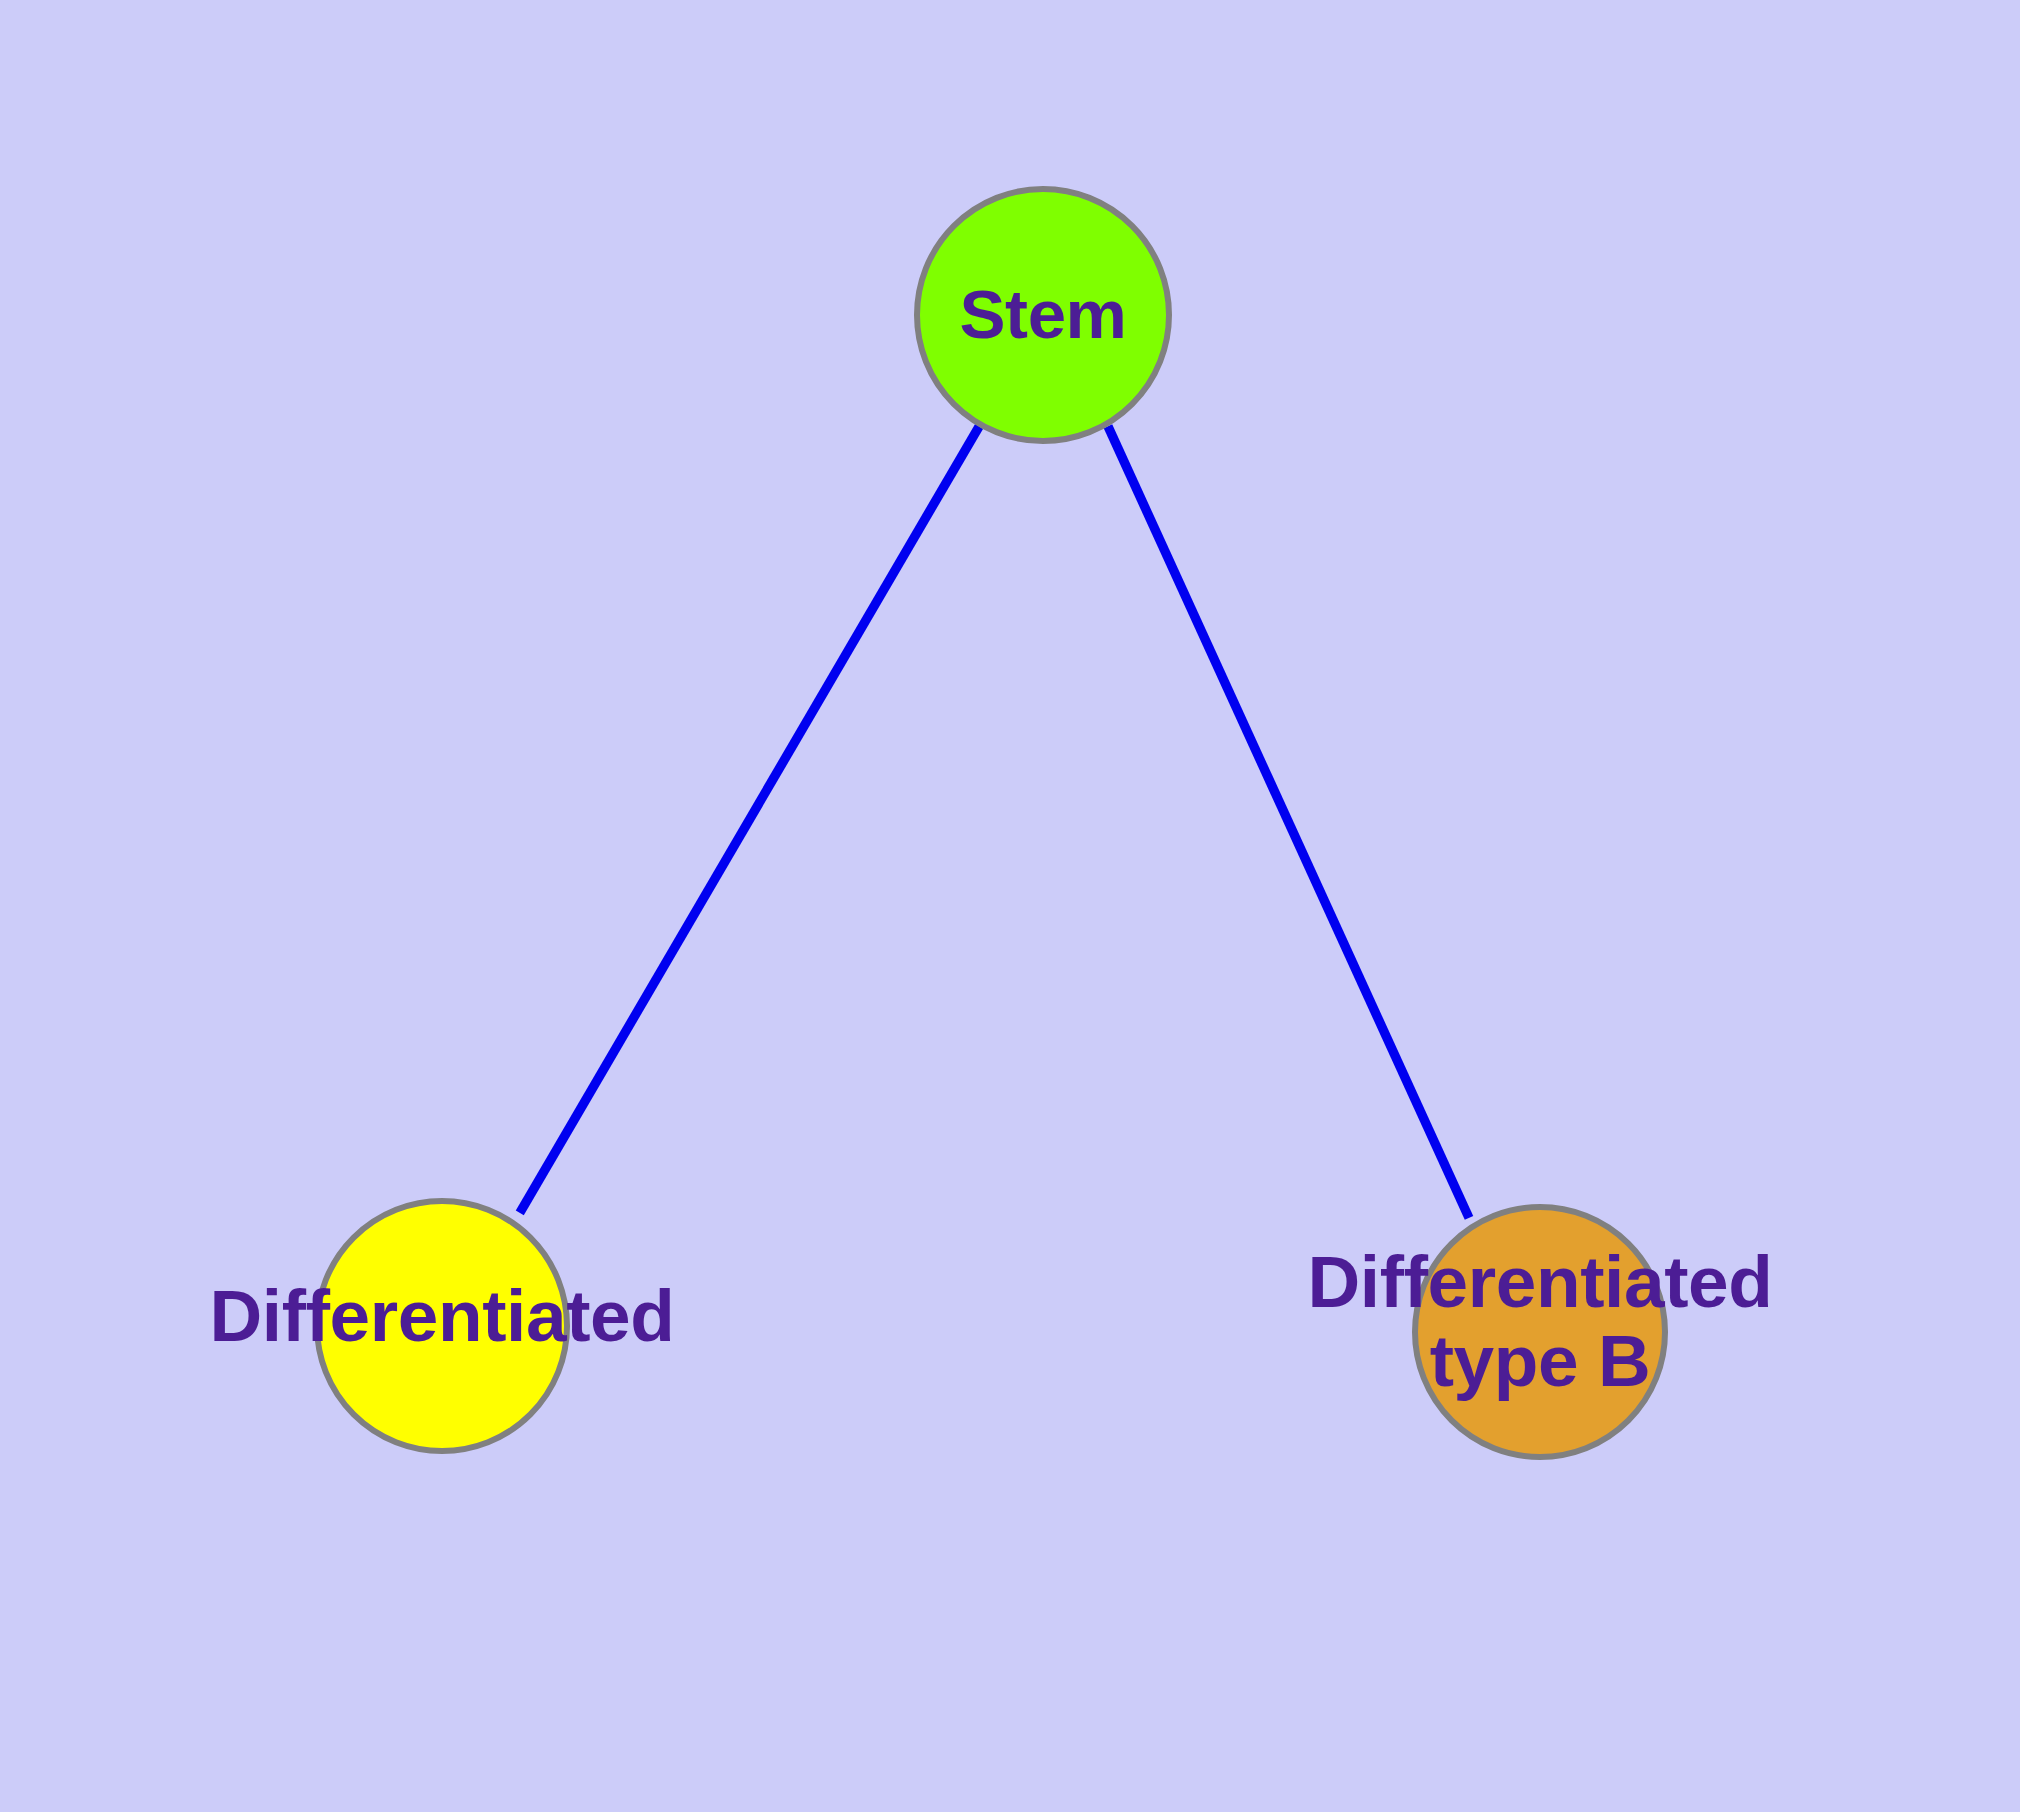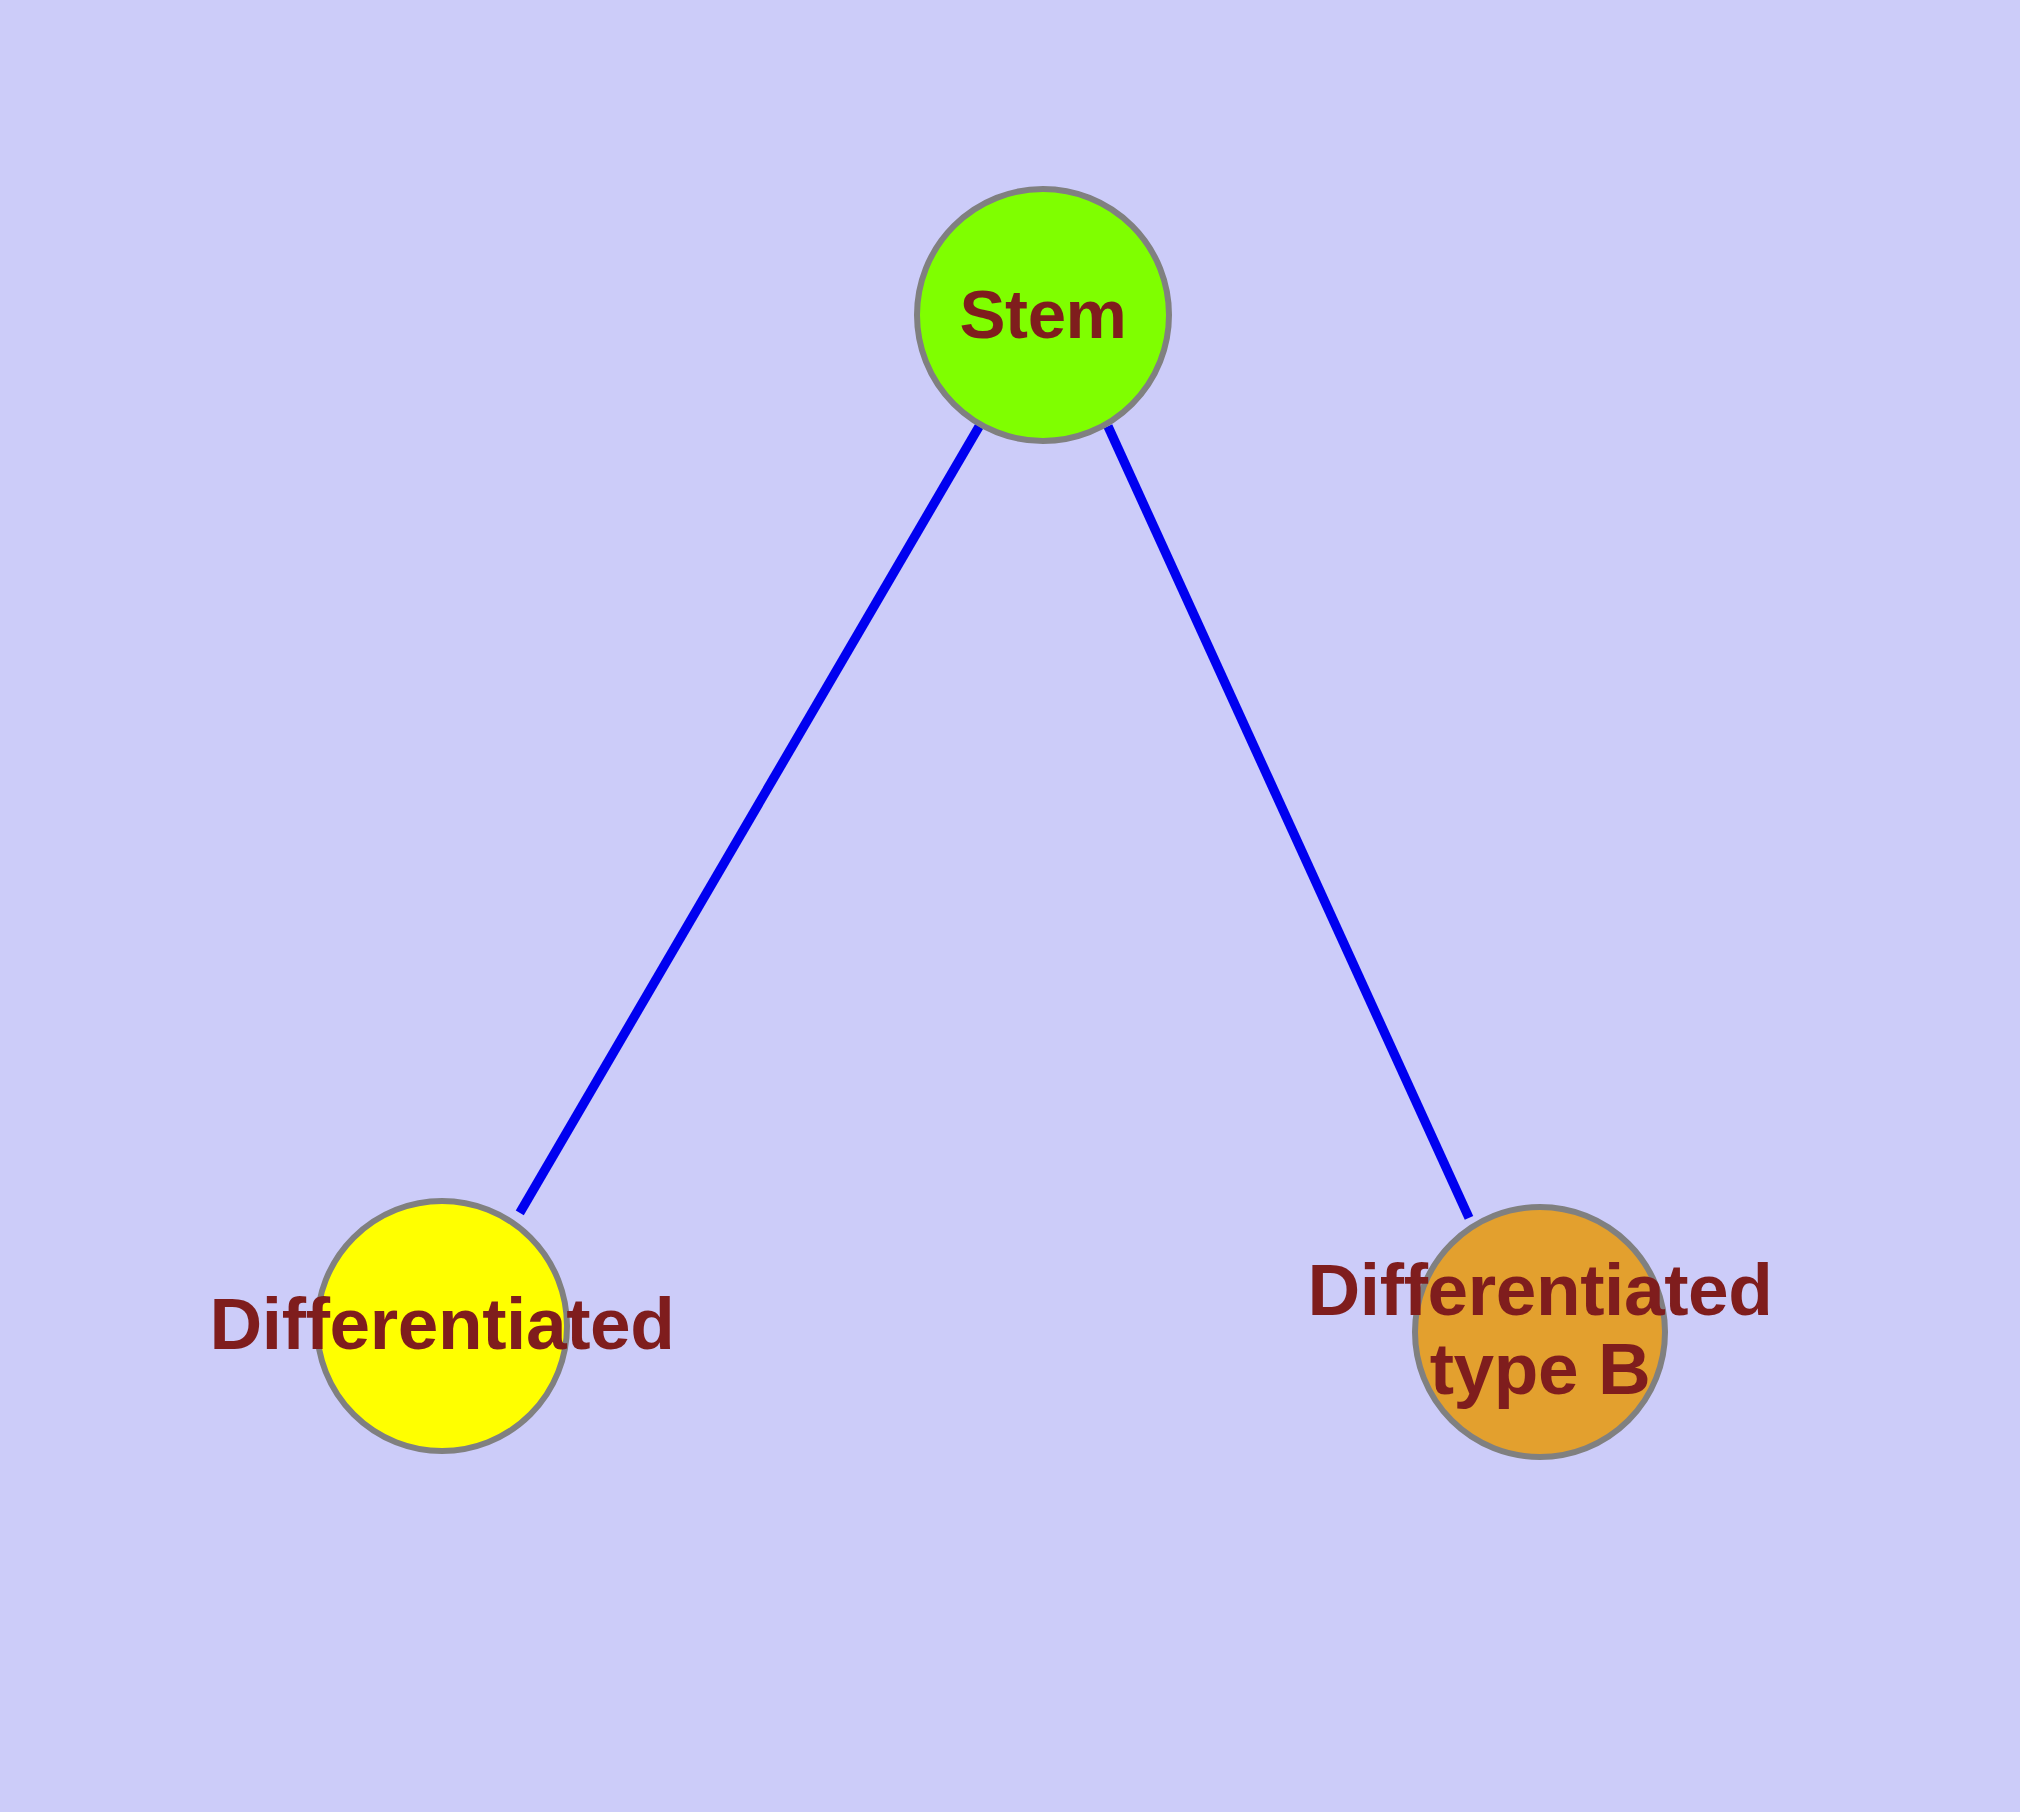--- a/index.html
+++ b/index.html
@@ -33,21 +33,21 @@
     border: 6px solid #808080;
   }
   .node-label {
     position: absolute;
     left: 50%;
     top: 50%;
     transform: translate(-50%, -50%);
     white-space: nowrap;
     text-align: center;
     font-weight: bold;
-    color: #7f1d1d;
+    color: #4c1d95;
     line-height: 1.08;
     letter-spacing: -0.4px;
     pointer-events: none;
   }
   #node-stem {
     left: 914px;
     top: 186px;
     width: 259px;
     height: 259px;
     background: #7fff00;
@@ -66,21 +66,20 @@
     left: 1412px;
     top: 1204px;
     width: 257px;
     height: 257px;
     background: #e3a02e;
   }
   #node-diff-a .node-label,
   #node-diff-b .node-label {
     font-size: 73px;
     top: 46%;
-    margin-top: 8px;
   }
   .label-line {
     display: block;
   }
 </style>
 </head>
 <body>
 
 <div id="graph-canvas" style="background: rgb(204, 204, 249);">
 

